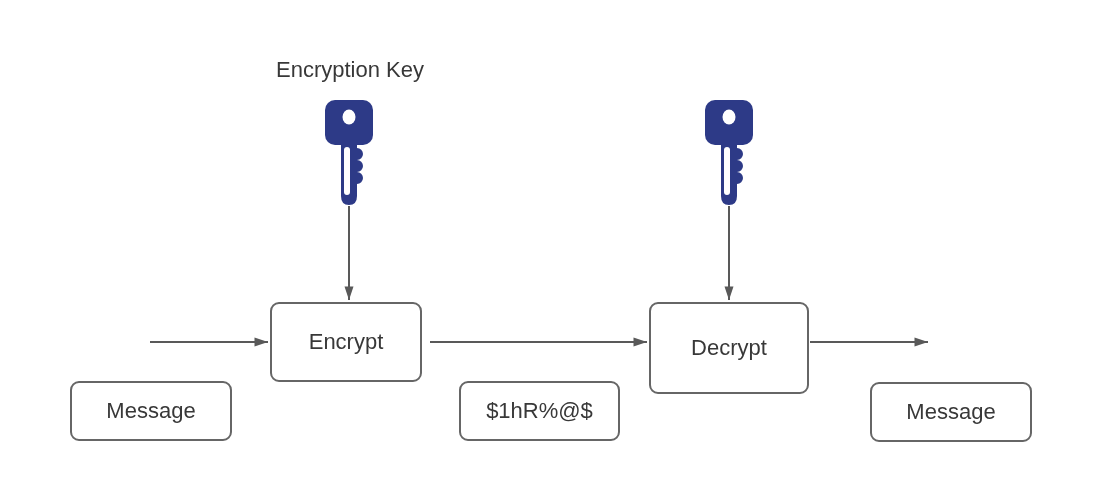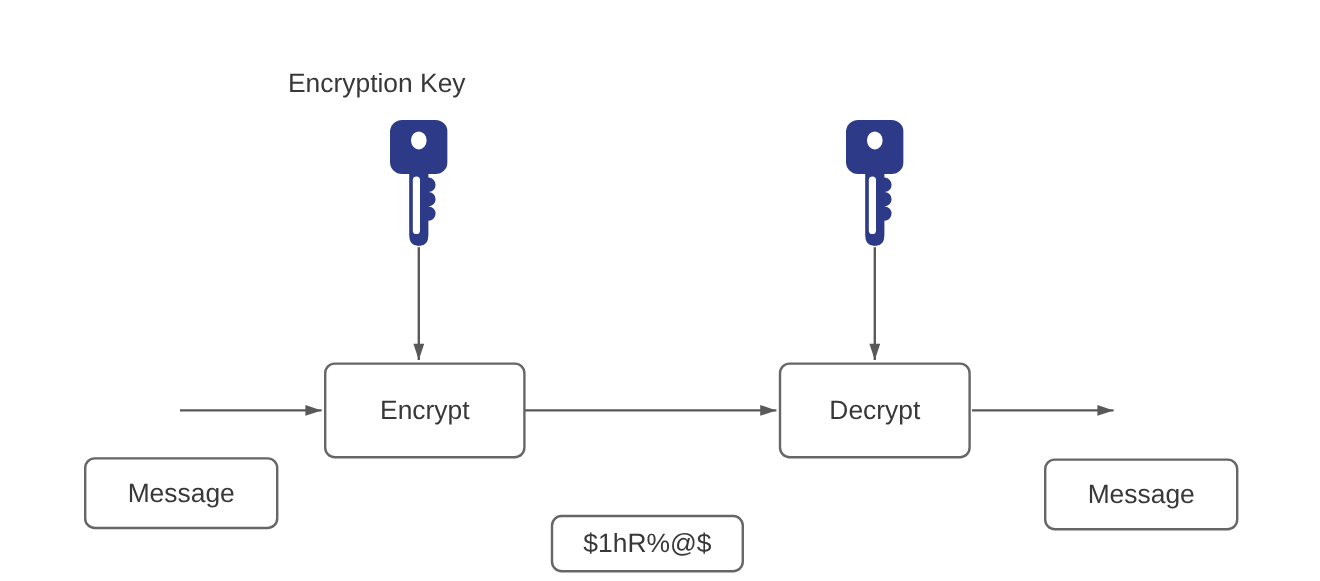--- a/index.html
+++ b/index.html
@@ -33,21 +33,21 @@
     stroke-width: 2;
     fill: none;
   }
   .arrowhead {
     fill: var(--arrow-stroke, #595959);
   }
   .key-label {
     position: absolute;
     width: 220px;
     top: 57px;
-    text-align: left;
+    text-align: center;
     font-size: 22px;
     line-height: 26px;
     color: var(--text, #383838);
     white-space: nowrap;
   }
   #label-encryption-key { left: 240px; }
   #label-decryption-key { left: 620px; }
   .key-icon {
     position: absolute;
     width: 48px;
@@ -63,24 +63,24 @@
     box-sizing: border-box;
     border: 2px solid var(--box-stroke, #666666);
     border-radius: 9px;
     background: var(--box-fill, #ffffff);
     display: flex;
     align-items: center;
     justify-content: center;
     font-size: 22px;
     color: var(--text, #383838);
   }
-  #node-encrypt     { left: 270px; top: 302px; width: 168px; height: 80px; }
-  #node-decrypt     { left: 649px; top: 302px; width: 160px; height: 80px; }
+  #node-encrypt     { left: 270px; top: 302px; width: 152px; height: 80px; }
+  #node-decrypt     { left: 649px; top: 302px; width: 160px; height: 92px; }
   #node-message-in  { left: 70px;  top: 381px; width: 162px; height: 60px; }
-  #node-ciphertext  { left: 459px; top: 381px; width: 161px; height: 48px; margin-top: 48px; }
+  #node-ciphertext  { left: 459px; top: 381px; width: 161px; height: 60px; }
   #node-message-out { left: 870px; top: 382px; width: 162px; height: 60px; }
 </style>
 </head>
 <body>
 
 <div class="canvas">
 
   <svg class="overlay" viewBox="0 0 1100 484">
     <defs>
       <marker id="arrow" markerUnits="userSpaceOnUse" markerWidth="16" markerHeight="12" refX="15" refY="6" orient="auto">

